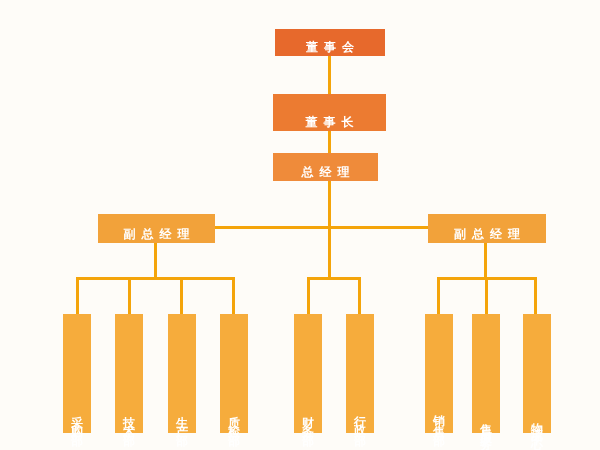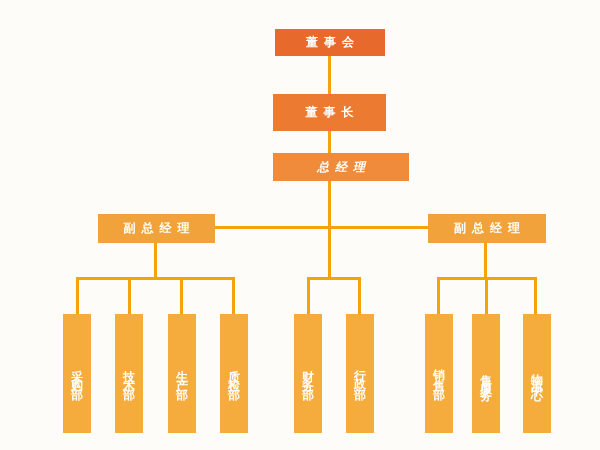--- a/index.html
+++ b/index.html
@@ -10,27 +10,27 @@
   }
   .canvas{
     position:relative;width:600px;height:450px;
     background:var(--background,#FEFCF8);
     overflow:hidden;
   }
   .line{position:absolute;background:var(--line,#F4A40A);}
   .line.v{width:3px;}
   .line.h{height:3px;}
   .node{
-    position:absolute;display:flex;align-items:center;justify-content:center;
+    position:absolute;display:flex;align-items:flex-end;justify-content:center;
     color:var(--text,#FFFFFF);font-weight:bold;font-size:12px;
   }
   .node.hnode span{letter-spacing:6px;padding-left:6px;white-space:nowrap;}
   .lvl1{left:275px;top:29px;width:110px;height:27px;background:var(--level1,#E7692C);}
   .lvl2{left:273px;top:94px;width:113px;height:37px;background:var(--level2,#EC7B31);}
-  .lvl3{left:273px;top:153px;width:136px;height:28px;background:var(--level3,#EF8B3A);font-style:italic;}
+  .lvl3{left:273px;top:153px;width:105px;height:28px;background:var(--level3,#EF8B3A);}
   .dep-l{left:98px;top:214px;width:117px;height:29px;background:var(--level4,#F2A23A);}
   .dep-r{left:428px;top:214px;width:118px;height:29px;background:var(--level4,#F2A23A);}
   .vbox{
     top:314px;width:28px;height:119px;
     background:var(--level5,#F6AC3C);
   }
   .vbox .vtext{
     writing-mode:vertical-rl;text-orientation:upright;
     letter-spacing:9px;line-height:28px;
   }

